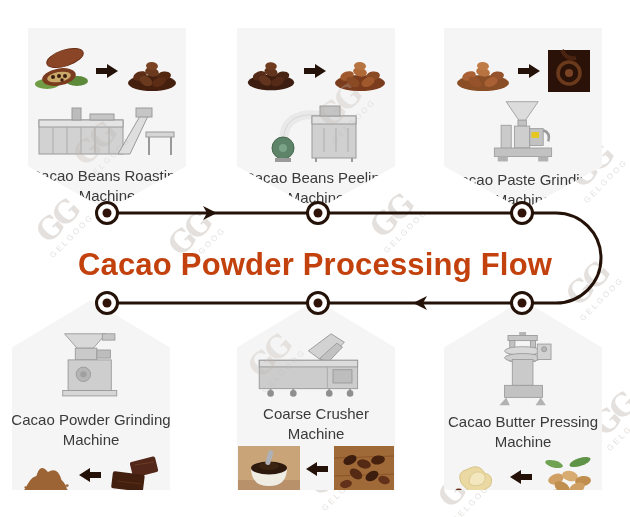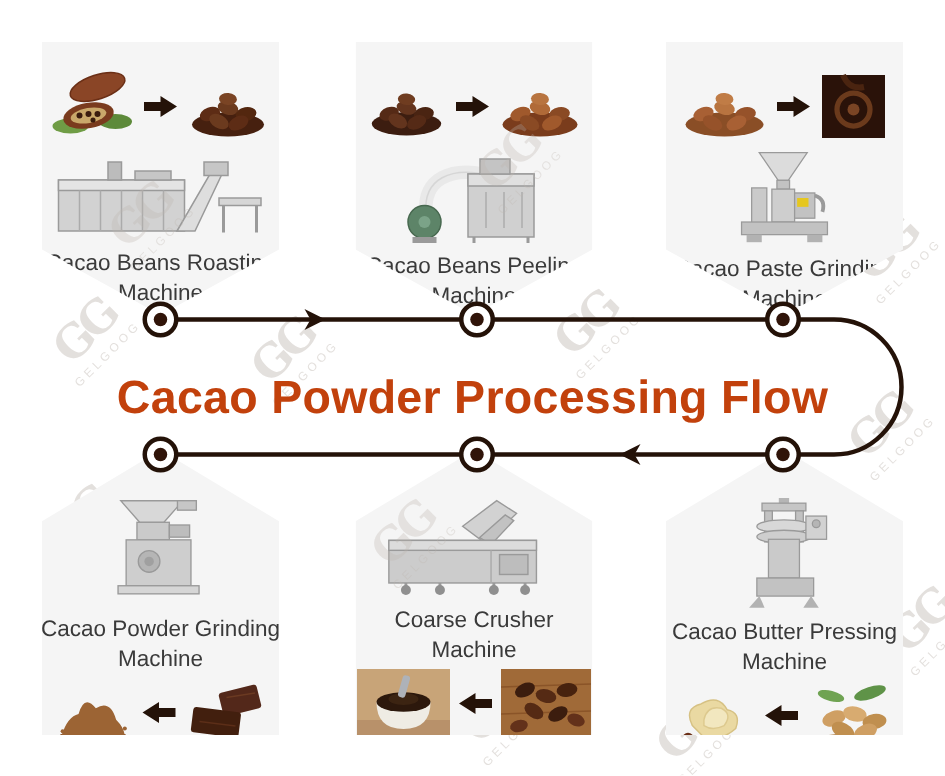--- a/index.html
+++ b/index.html
@@ -224,21 +224,21 @@
         <rect x="22" y="30" width="12" height="28" fill="#cacaca" stroke="#9a9a9a"></rect>
         <path d="M72,36 q9,3 6,13" stroke="#9a9a9a" stroke-width="3" fill="none"></path>
         <rect x="14" y="57" width="68" height="10" fill="#c2c2c2" stroke="#9a9a9a"></rect>
         <rect x="18" y="67" width="12" height="6" fill="#b2b2b2"></rect>
         <rect x="66" y="67" width="12" height="6" fill="#b2b2b2"></rect>
       </svg>
     </div>
     <div class="label">Cacao Paste Grinding Machine</div>
   </div>
 
-  <div class="card card-bottom" style="left:28px">
+  <div class="card card-bottom" style="left:12px">
     <div class="machine" style="height:74px">
       <svg width="83" height="72" viewBox="0 0 92 80">
         <polygon points="16,2 62,2 48,18 30,18" fill="#d8d8d8" stroke="#9a9a9a"></polygon>
         <rect x="58" y="2" width="14" height="7" fill="#c6c6c6" stroke="#9a9a9a"></rect>
         <rect x="28" y="18" width="24" height="13" fill="#cacaca" stroke="#9a9a9a"></rect>
         <rect x="52" y="20" width="15" height="9" fill="#bdbdbd" stroke="#9a9a9a"></rect>
         <rect x="20" y="31" width="48" height="34" fill="#cecece" stroke="#9a9a9a"></rect>
         <circle cx="37" cy="47" r="8" fill="#b5b5b5" stroke="#9a9a9a"></circle>
         <circle cx="37" cy="47" r="3.5" fill="#a0a0a0"></circle>
         <rect x="14" y="65" width="60" height="6" fill="#d6d6d6" stroke="#9a9a9a"></rect>

